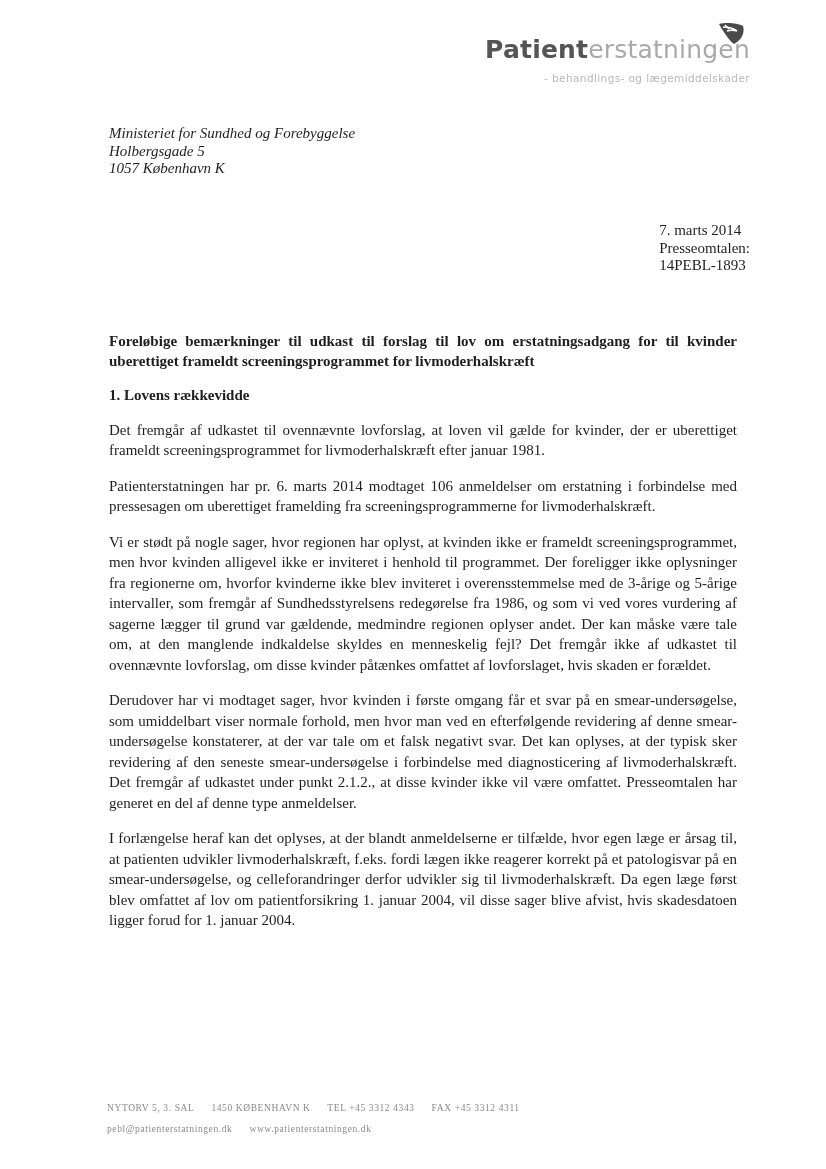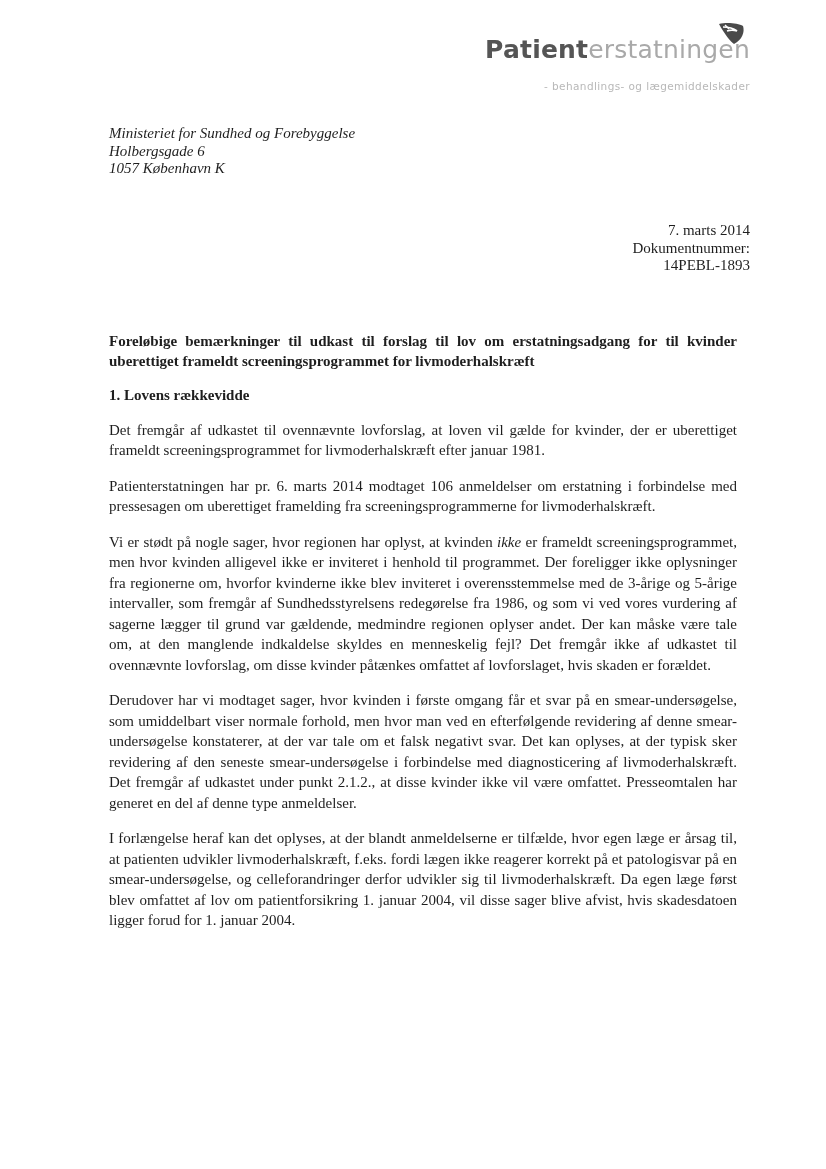--- a/index.html
+++ b/index.html
@@ -52,41 +52,40 @@
     .logo-word .light {
       color: #a9a9a9;
       font-weight: normal;
     }
     .logo-tagline {
       font-family: "DejaVu Sans", "Liberation Sans", sans-serif;
       font-size: 10.5px;
       color: #b8b8b8;
       letter-spacing: 0.4px;
       line-height: 13px;
-      margin-top: 16px;
+      margin-top: 8px;
       white-space: nowrap;
     }
 
     
     .recipient {
       position: absolute;
       left: 93px;
       top: 125px;
       font-size: 15px;
       line-height: 17.5px;
       font-style: italic;
     }
     .recipient div { white-space: nowrap; }
 
     
     .meta {
       position: absolute;
       right: 92px;
       top: 222px;
-      text-align: right;
       font-size: 15px;
       line-height: 17.5px;
     }
 
     
     .content {
       position: absolute;
       left: 93px;
       top: 331px;
       width: 641px;
@@ -102,21 +101,20 @@
       margin-bottom: 14px !important;
       line-height: 20px;
     }
     .section-heading {
       font-weight: bold;
       margin-bottom: 14px !important;
     }
     .u {
     }
     .i {
-      font-style: italic;
     }
 
     
     .footer {
       position: absolute;
       left: 91px;
       top: 1098px;
       font-size: 9.5px;
       color: #8a8a8a;
       letter-spacing: 0.6px;
@@ -137,27 +135,27 @@
       <path d="M9 3 L13 7" stroke="#ffffff" stroke-width="1.4" fill="none"></path>
     </svg>
     <div class="logo-word">
       <span class="strong">Patient</span><span class="light">erstatningen</span>
     </div>
     <div class="logo-tagline">- behandlings- og lægemiddelskader</div>
   </div>
 
   <div class="recipient">
     <div>Ministeriet for Sundhed og Forebyggelse</div>
-    <div>Holbergsgade 6</div>
+    <div>Holbergsgade 5</div>
     <div>1057 København K</div>
   </div>
 
   <div class="meta">
     <div>7. marts 2014</div>
-    <div>Dokumentnummer:</div>
+    <div>Presseomtalen:</div>
     <div>14PEBL-1893</div>
   </div>
 
   <div class="content">
     <p class="subject">Foreløbige bemærkninger til udkast til forslag til lov om erstatningsadgang for til kvinder uberettiget frameldt screeningsprogrammet for livmoderhalskræft</p>
 
 
 
     <p class="section-heading">1. Lovens rækkevidde</p>
 
@@ -167,15 +165,25 @@
     <p>Patienterstatningen har pr. 6. marts 2014 modtaget 106 anmeldelser om erstatning i forbindelse med pressesagen om uberettiget framelding fra screeningsprogrammerne for livmoderhalskræft.</p>
 
     <p><span>Vi er stødt på nogle sager, hvor regionen har oplyst, at kvinden </span><span class="i">ikke</span><span> er frameldt screeningsprogrammet, men hvor kvinden alligevel ikke er inviteret i henhold til programmet. Der foreligger ikke oplysninger fra regionerne om, hvorfor kvinderne ikke blev inviteret i overensstemmelse med de 3-årige og 5-årige intervaller, som fremgår af  Sundhedsstyrelsens redegørelse fra 1986, og som vi ved vores vurdering af  sagerne lægger til grund var gældende, medmindre regionen oplyser andet. Der kan måske være tale om, at den manglende indkaldelse skyldes en menneskelig fejl? Det fremgår ikke af  udkastet til ovennævnte lovforslag, om disse kvinder påtænkes omfattet af  lovforslaget, hvis skaden er forældet.</span></p>
 
     <p>Derudover har vi modtaget sager, hvor kvinden i første omgang får et svar på en smear-undersøgelse, som umiddelbart viser normale forhold, men hvor man ved en efterfølgende revidering af  denne smear-undersøgelse konstaterer, at der var tale om et falsk negativt svar. Det kan oplyses, at der typisk sker revidering af  den seneste smear-undersøgelse i forbindelse med diagnosticering af  livmoderhalskræft. Det fremgår af  udkastet under punkt 2.1.2., at disse kvinder ikke vil være omfattet. Presseomtalen har generet en del af  denne type anmeldelser.</p>
 
     <p>I forlængelse heraf  kan det oplyses, at der blandt anmeldelserne er tilfælde, hvor egen læge er årsag til, at patienten udvikler livmoderhalskræft, f.eks. fordi lægen ikke reagerer korrekt på et patologisvar på en smear-undersøgelse, og celleforandringer derfor udvikler sig til livmoderhalskræft. Da egen læge først blev omfattet af  lov om patientforsikring 1. januar 2004, vil disse sager blive afvist, hvis skadesdatoen ligger forud for 1. januar 2004.</p>
   </div>
 
   <div class="footer">
+    <div class="row">
+      <span>NYTORV 5, 3. SAL</span><span class="gap"></span>
+      <span>1450 KØBENHAVN K</span><span class="gap"></span>
+      <span>TEL +45 3312 4343</span><span class="gap"></span>
+      <span>FAX +45 3312 4311</span>
+    </div>
+    <div class="row">
+      <span>pebl@patienterstatningen.dk</span><span class="gap"></span>
+      <span>www.patienterstatningen.dk</span>
+    </div>
   </div>
 
 </div>
 
 </body></html>

